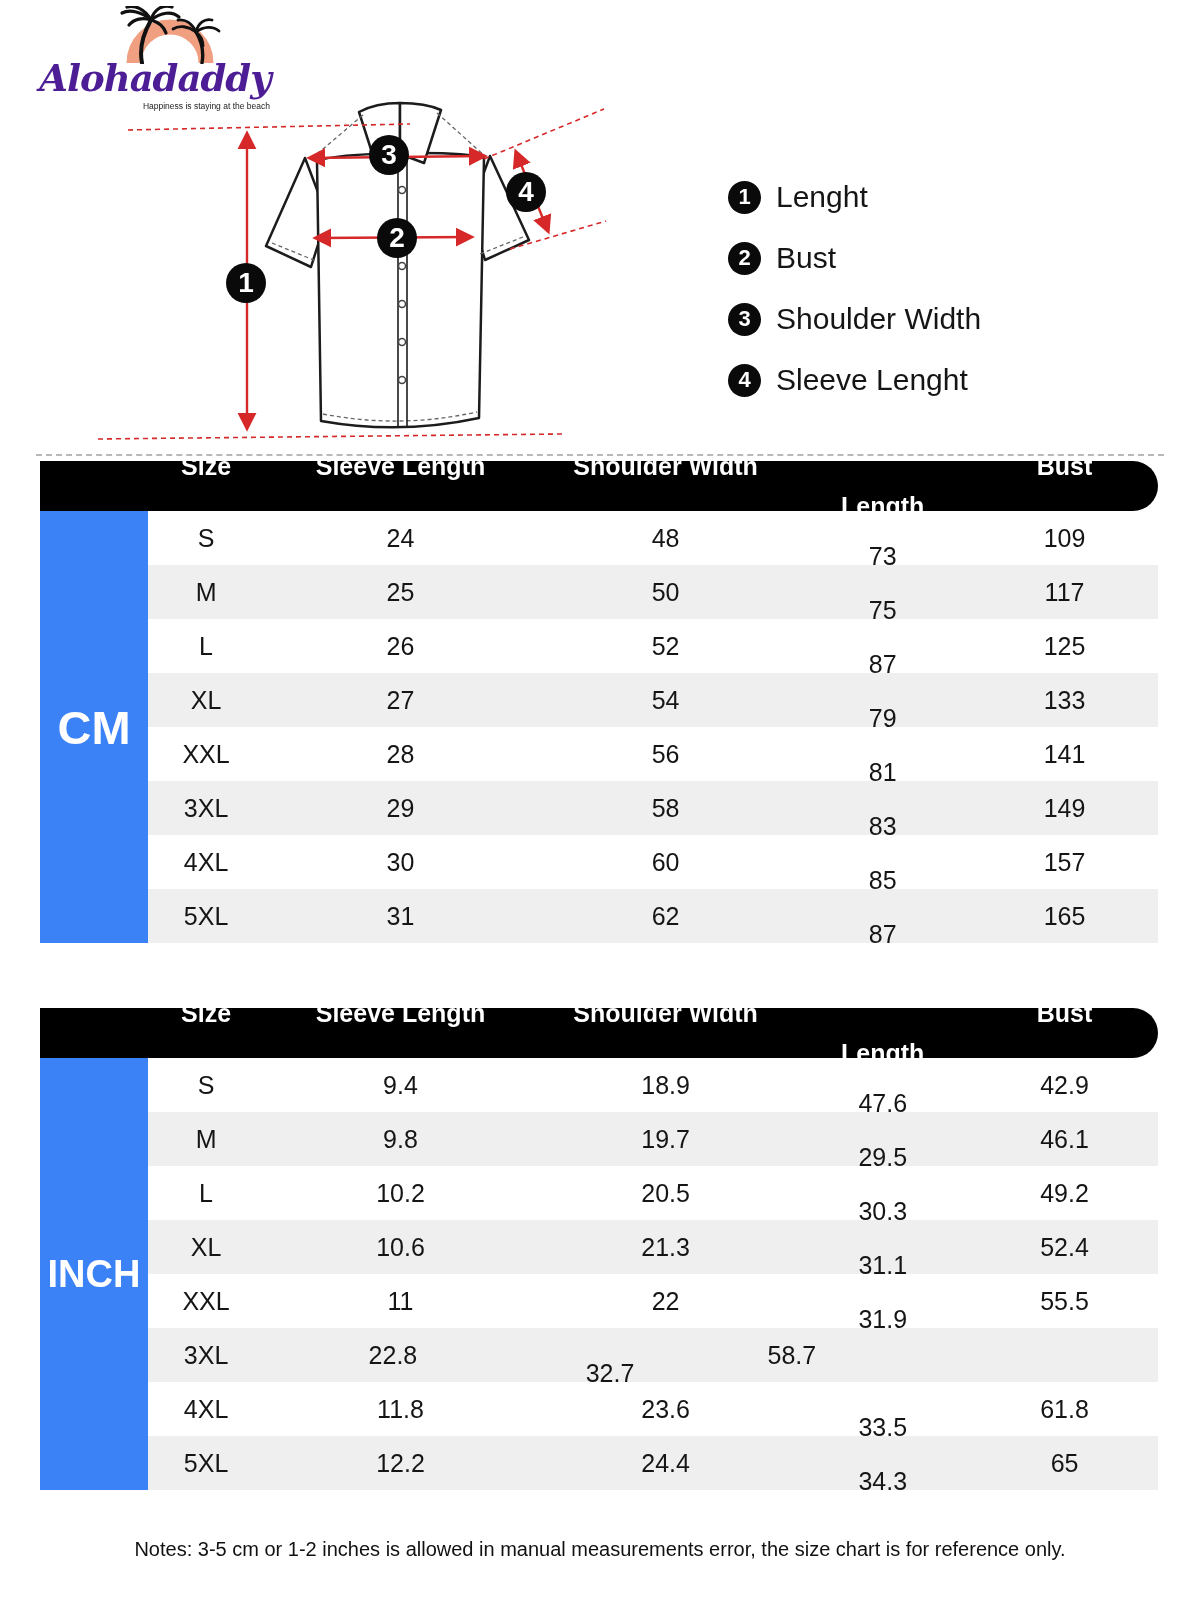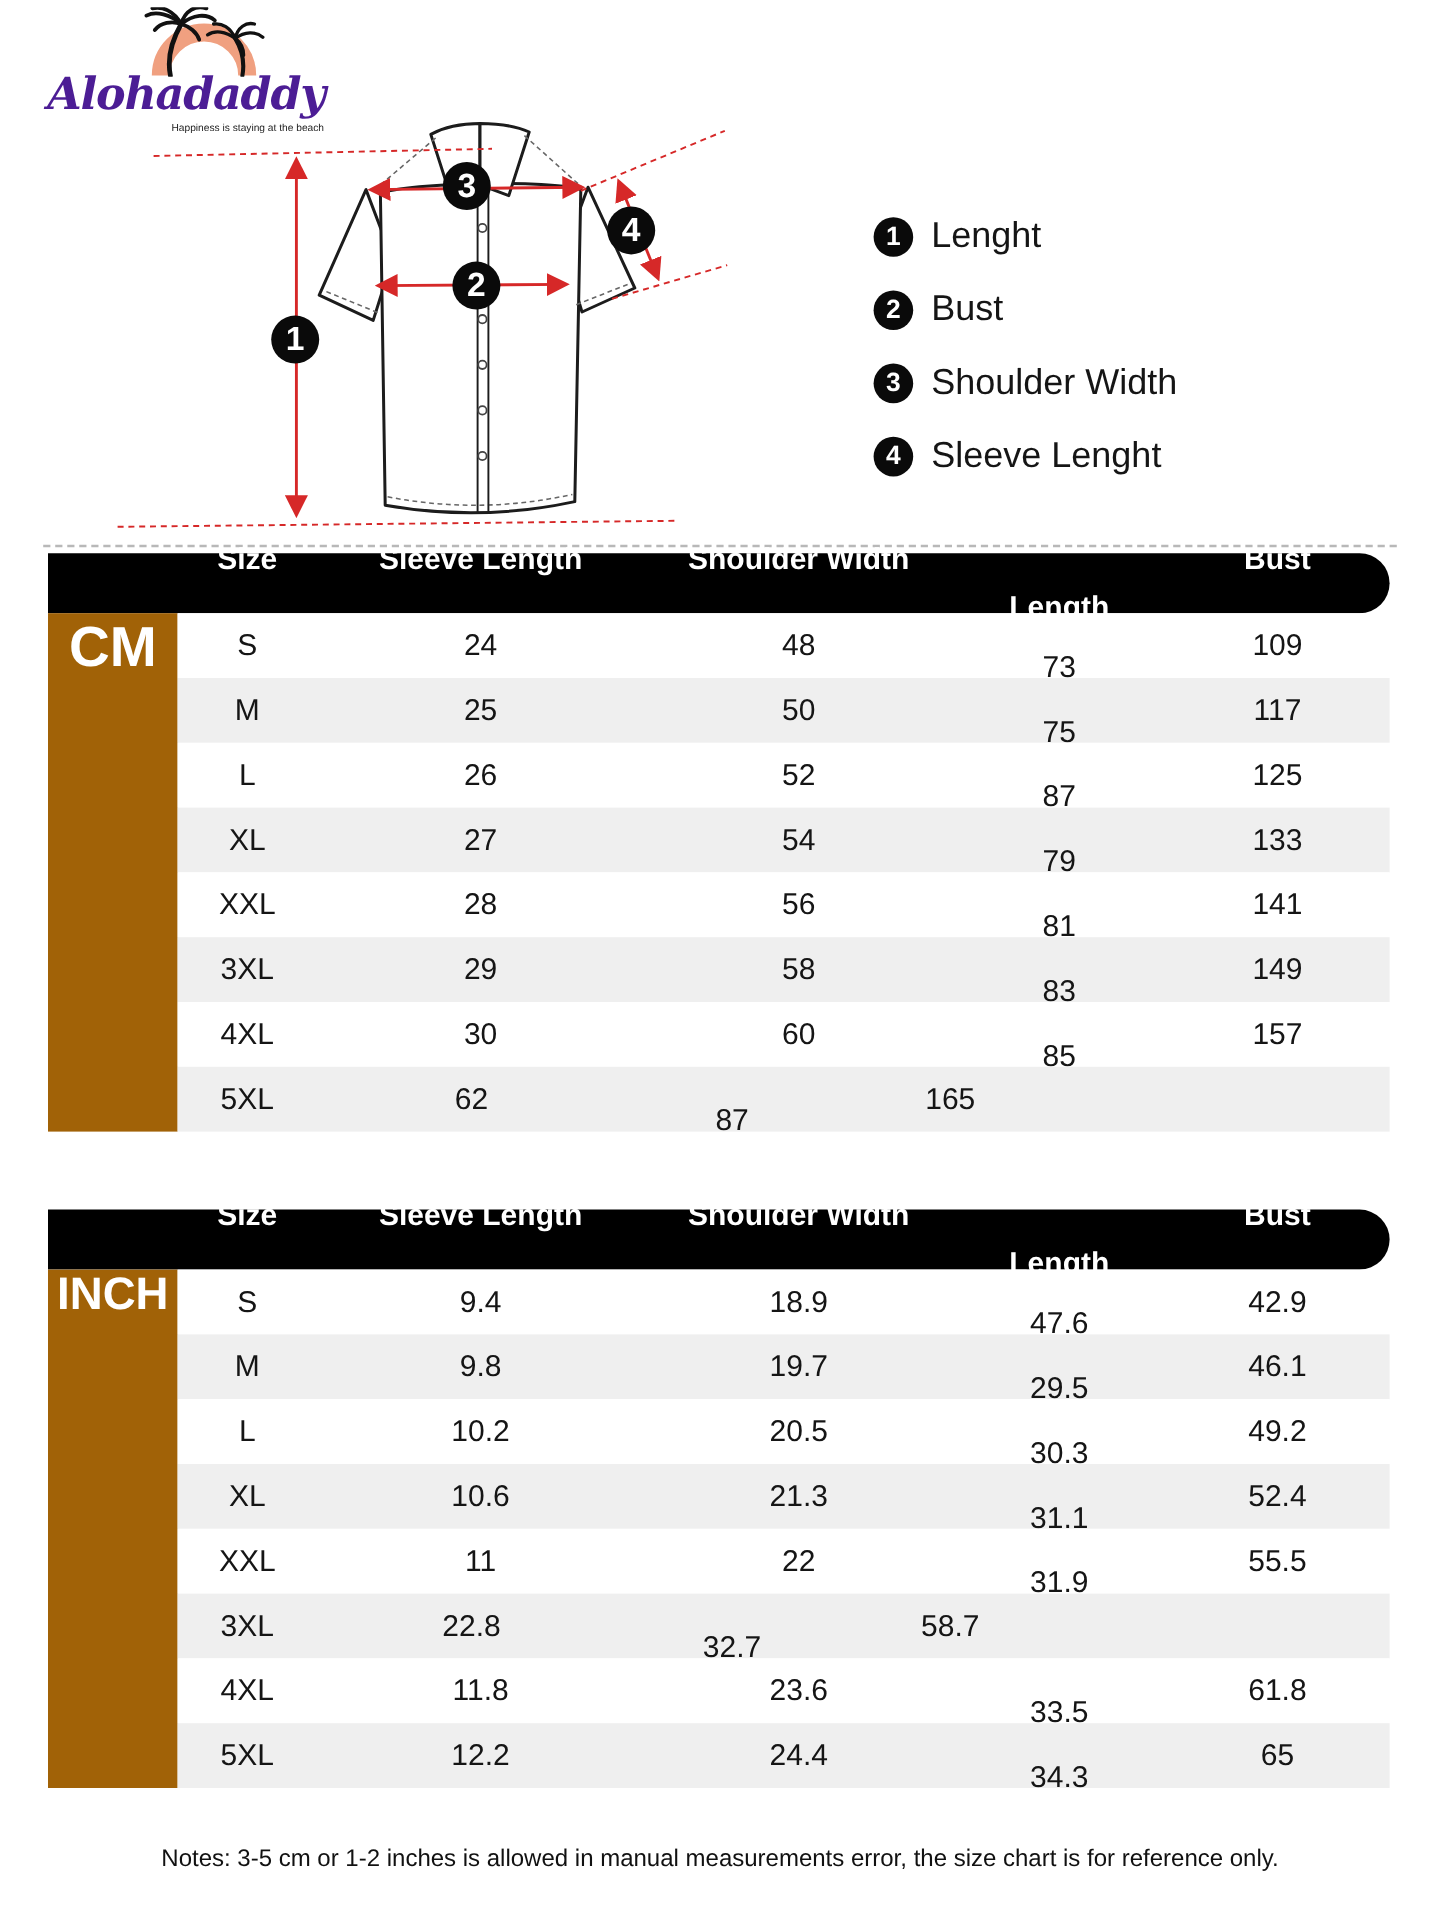--- a/index.html
+++ b/index.html
@@ -43,21 +43,21 @@
            border-radius:0 25px 25px 0; }
   .unit-spacer { width:108px; flex:0 0 108px; }
   .hcells { display:flex; flex:1; }
   .hcell { color:#fff; font-weight:bold; font-size:25px; text-align:center; }
   .hcells > div:nth-of-type(1){ width:11.5%; }
   .hcells > div:nth-of-type(2){ width:27%; }
   .hcells > div:nth-of-type(3){ width:25.5%; }
   .hcells > div:nth-of-type(4){ width:17.5%;margin-top:40px; }
   .hcells > div:nth-of-type(5){ width:18.5%; }
   .tbody { display:flex; }
-  .unit-col { width:108px; flex:0 0 108px; background:#a16207; display:flex; justify-content:center; }
+  .unit-col { width:108px; flex:0 0 108px; background:#3b82f6; display:flex; align-items:center; justify-content:center; }
   .unit-text { color:#fff; font-weight:bold; }
   .cm .unit-text { font-size:47px; }
   .inch .unit-text { font-size:38px; }
   .rows { flex:1; display:flex; flex-direction:column; }
   .t-row { display:flex; align-items:center; height:54px; background:#fff; }
   .rows > div:nth-of-type(even) { background:#efefef; }
   .cell { font-size:25px; color:#151515; text-align:center; }
   .cell.c0 { width:11.5%; }
   .cell.c1 { width:27%; }
   .cell.c2 { width:25.5%; }
@@ -250,20 +250,21 @@
           <div class="t-row">
             <div class="cell c0">4XL</div>
             <div class="cell c1">30</div>
             <div class="cell c2">60</div>
             <div class="cell c3">85</div>
             <div class="cell c4">157</div>
           </div>
 
           <div class="t-row">
             <div class="cell c0">5XL</div>
+            <div class="cell c1">31</div>
             <div class="cell c2">62</div>
             <div class="cell c3">87</div>
             <div class="cell c4">165</div>
           </div>
         </div>
     </div>
   </section>
 
   <section class="size-table inch">
     <div class="thead">

